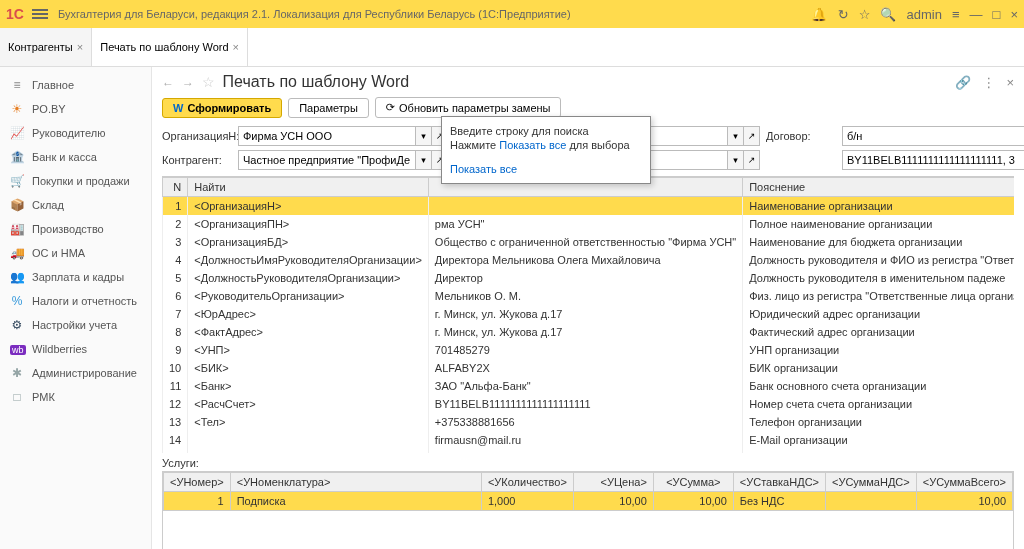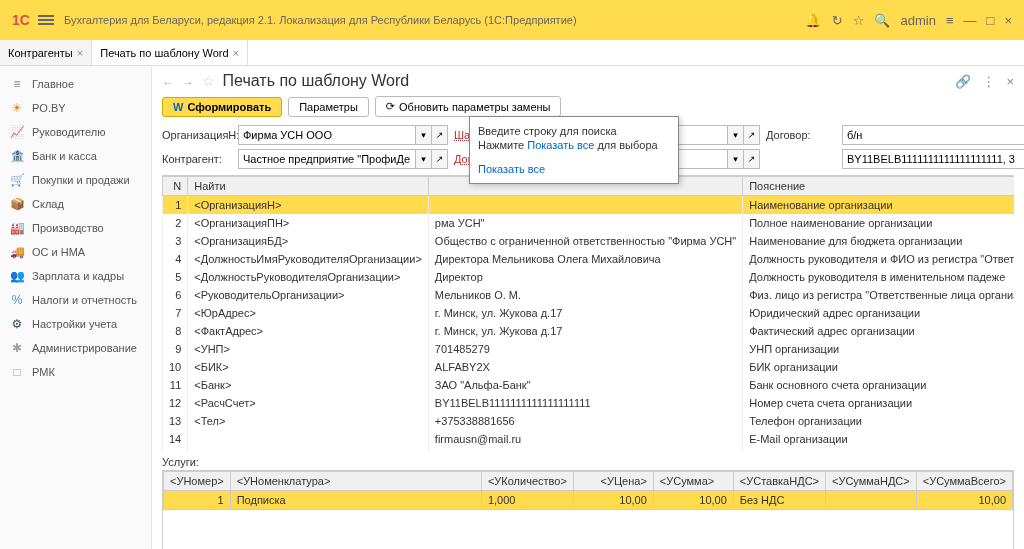--- a/index.html
+++ b/index.html
@@ -1,24 +1,24 @@
 <!DOCTYPE html>
 <html><head>
 <meta charset="utf-8">
 <style>
 * { box-sizing: border-box; margin: 0; padding: 0; font-family: Arial, sans-serif; font-size: 11px; }
 body { background: #fff; width: 1024px; height: 549px; overflow: hidden; position: relative; }
-.titlebar { height: 40px; background: #ffdb4d; display: flex; align-items: center; padding: 0 12px; }
+.titlebar { height: 28px; background: #ffdb4d; display: flex; align-items: center; padding: 0 6px; }
 .titlebar .logo { color: #d94d4d; font-weight: bold; font-size: 14px; margin-right: 8px; }
 .titlebar .burger { width: 16px; height: 14px; margin-right: 10px; cursor: pointer; }
 .titlebar .burger div { height: 2px; background: #666; margin: 2px 0; }
 .titlebar .title-text { color: #666; flex: 1; }
 .titlebar .right-icons { display: flex; align-items: center; gap: 10px; }
 .titlebar .right-icons span { color: #666; cursor: pointer; font-size: 13px; }
-.tabs-row { height: 26px; background: #fff; border-bottom: 1px solid #ddd; display: flex; align-items: stretch; }
+.tabs-row { height: 39px; background: #fff; border-bottom: 1px solid #ddd; display: flex; align-items: stretch; }
 .tab { padding: 4px 8px; border-right: 1px solid #ddd; background: #f5f5f5; display: flex; align-items: center; gap: 4px; cursor: pointer; }
 .tab.active { background: #fff; }
 .tab .close-x { color: #888; cursor: pointer; }
 .main { display: flex; height: calc(100% - 54px); }
 .sidebar { width: 152px; border-right: 1px solid #e5e5e5; background: #fafafa; padding-top: 6px; }
 .side-item { display: flex; align-items: center; padding: 5px 10px; gap: 8px; cursor: pointer; color: #555; }
 .side-item .si-icon { width: 14px; text-align: center; font-size: 12px; }
 .content { flex: 1; display: flex; flex-direction: column; background: #fff; overflow: hidden; }
 .page-hdr { display: flex; align-items: center; padding: 6px 10px; gap: 8px; }
 .page-hdr .nav-arr { color: #aaa; cursor: pointer; font-size: 12px; }
@@ -39,21 +39,21 @@
 th { background: #f0f0f0; border: 1px solid #ccc; padding: 3px 6px; text-align: left; color: #333; font-weight: normal; position: sticky; top: 0; }
 td { border-left: 1px solid #eee; border-right: 1px solid #eee; padding: 3px 6px; color: #333; white-space: nowrap; overflow: hidden; text-overflow: ellipsis; }
 tr.sel td { background: #ffdb4d; }
 .col-n { width: 60px; text-align: right; }
 .col-find { width: 270px; }
 .col-empty { width: 250px; }
 .col-desc { }
 .services-lbl { padding: 4px 10px 2px; color: #333; }
 .grid2-wrap { margin: 0 10px 10px; border: 1px solid #ccc; }
 .grid2-wrap th, .grid2-wrap td { border: 1px solid #ccc; }
-.popup { position: absolute; top: 116px; left: 441px; width: 210px; background: #fff; border: 1px solid #888; box-shadow: 2px 2px 6px rgba(0,0,0,0.2); padding: 8px; z-index: 100; margin-left: 28px; }
+.popup { position: absolute; top: 116px; left: 441px; width: 210px; background: #fff; border: 1px solid #888; box-shadow: 2px 2px 6px rgba(0,0,0,0.2); padding: 8px; z-index: 100; }
 .popup .ln { color: #333; margin-bottom: 2px; }
 .popup a { color: #0066cc; text-decoration: none; cursor: pointer; }
 .popup .show-all { margin-top: 12px; display: block; }
 .arrow-svg { position: absolute; top: 160px; left: 548px; z-index: 99; }
 .wb-icon { background: #7b2cbf; color: #fff; border-radius: 2px; padding: 0px 2px; font-size: 9px; }
 </style>
 </head>
 <body>
 
 <div class="titlebar">
@@ -128,20 +128,24 @@
       </div>
       <div class="side-item">
         <span class="si-icon" style="color:#3498db">%</span>
         <span>Налоги и отчетность</span>
       </div>
       <div class="side-item">
         <span class="si-icon" style="color:#34495e">⚙</span>
         <span>Настройки учета</span>
       </div>
       <div class="side-item">
+        <span class="si-icon" style="color:#7b2cbf"><span class="wb-icon">wb</span></span>
+        <span>Wildberries</span>
+      </div>
+      <div class="side-item">
         <span class="si-icon" style="color:#95a5a6">✱</span>
         <span>Администрирование</span>
       </div>
       <div class="side-item">
         <span class="si-icon" style="color:#95a5a6">□</span>
         <span>РМК</span>
       </div>
     </div>
   <div class="content">
     <div class="page-hdr">
@@ -308,21 +312,21 @@
     </div>
     <div class="services-lbl">Услуги:</div>
     <div class="grid2-wrap">
       <table>
         <thead>
             <tr>
           <th style="width:60px;">&lt;УНомер&gt;</th>
           <th>&lt;УНоменклатура&gt;</th>
           <th style="width:90px;text-align:left">&lt;УКоличество&gt;</th>
           <th style="width:80px;text-align:right">&lt;УЦена&gt;</th>
-          <th style="width:80px;text-align:left">&lt;УСумма&gt;</th>
+          <th style="width:80px;text-align:center">&lt;УСумма&gt;</th>
           <th style="width:90px">&lt;УСтавкаНДС&gt;</th>
           <th style="width:90px;text-align:right">&lt;УСуммаНДС&gt;</th>
           <th style="width:90px;text-align:right">&lt;УСуммаВсего&gt;</th>
         </tr>
           </thead>
         <tbody id="grid2-body">
             <tr class="sel">
               <td style="text-align:right">1</td>
               <td>Подписка</td>
               <td style="">1,000</td>

